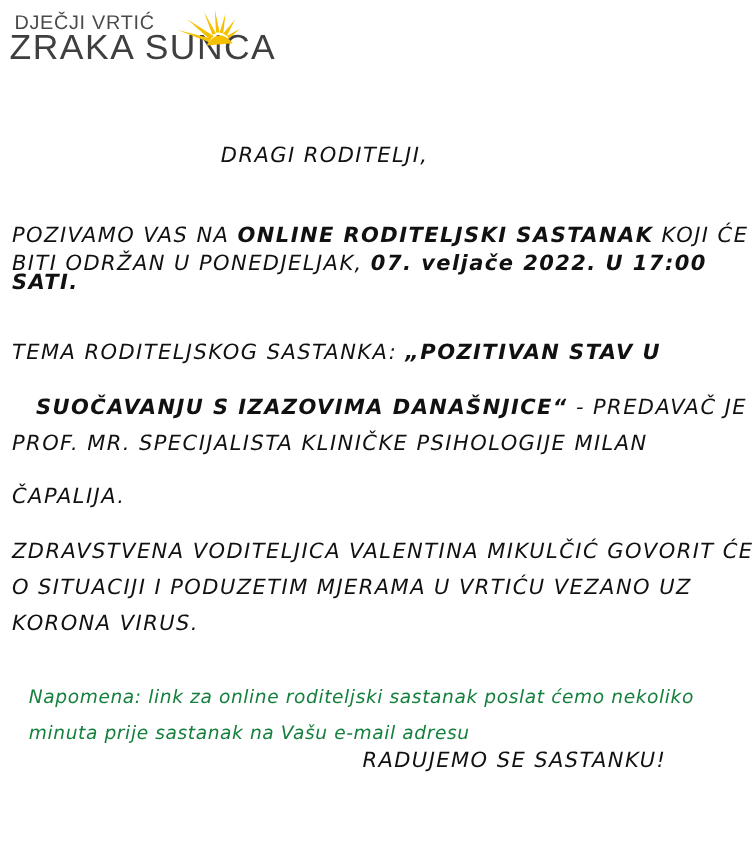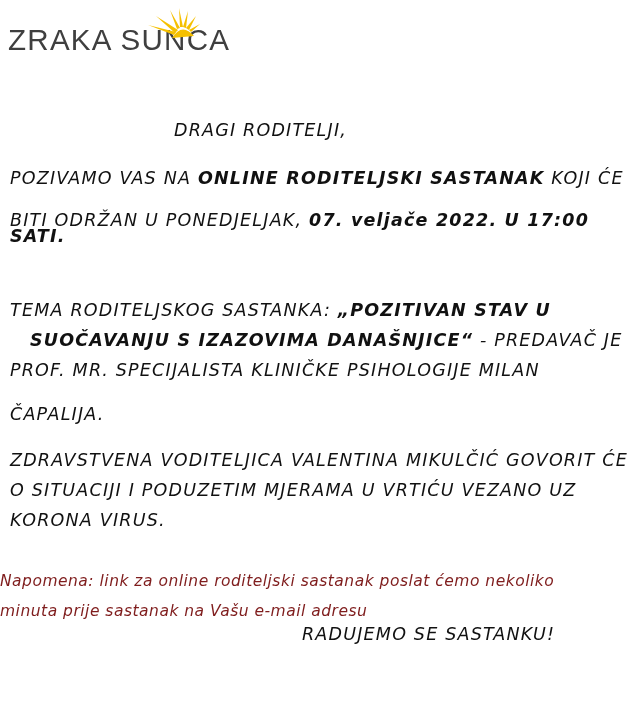--- a/index.html
+++ b/index.html
@@ -60,73 +60,74 @@
       white-space: nowrap;
       text-transform: uppercase;
       font-family: "DejaVu Sans", sans-serif;
       font-weight: normal;
       color: #111111;
     }
     .line b {
       font-weight: bold;
     }
     .greeting {
-      left: 174px;
+      left: 184px;
       top: 120px;
     }
     .note {
       position: absolute;
-      left: 0;
+      left: 24px;
       font-size: 15.5px;
       font-style: italic;
       letter-spacing: 0.5px;
       white-space: nowrap;
       font-family: "DejaVu Sans", sans-serif;
-      color: #7f1d1d;
+      color: #15803d;
     }
     .closing {
       left: 302px;
       top: 624px;
     }
     .date-lower {
       text-transform: none;
     }
   </style>
 </head>
 <body>
 
 <div class="logo">
+  <div class="logo-line1">DJEČJI VRTIĆ</div>
   <div class="logo-line2">ZRAKA SUNCA</div>
   <svg class="logo-sun" viewBox="0 0 52 34" xmlns="http://www.w3.org/2000/svg">
     <g fill="#f5c000">
       <polygon points="0,17 28,24 26,27"></polygon>
       <polygon points="8,8 30,22 27,25"></polygon>
       <polygon points="22,2 32,20 29,21"></polygon>
       <polygon points="31,0 35,19 32,19"></polygon>
       <polygon points="40,3 38,20 35,19"></polygon>
       <polygon points="48,8 41,22 38,20"></polygon>
       <polygon points="52,16 43,24 41,22"></polygon>
       <path d="M24,30 Q34,14 46,28 Z"></path>
     </g>
   </svg>
 </div>
 
 <div class="line greeting">DRAGI RODITELJI,</div>
 
-<div class="line" style="top:168px;">
+<div class="line" style="top:187px;">
   <span>POZIVAMO VAS NA </span><b>ONLINE RODITELJSKI SASTANAK</b><span> KOJI ĆE</span>
 </div>
 <div class="line" style="top:210px;">
   <span>BITI ODRŽAN U PONEDJELJAK, </span><b>07. </b><b class="date-lower">veljače</b><b> 2022. U 17:00</b>
 </div>
 <div class="line" style="top:226px;">
   <b>SATI.</b>
 </div>
 
-<div class="line" style="top:300px;text-align:center;">
+<div class="line" style="top:284px;text-align:center;">
   <span>TEMA RODITELJSKOG SASTANKA: </span><b>„POZITIVAN STAV U</b>
 </div>
 <div class="line" style="top:330px;margin-left:20px;">
   <b>SUOČAVANJU S IZAZOVIMA DANAŠNJICE“</b><span> - PREDAVAČ JE</span>
 </div>
 <div class="line" style="top:360px;">PROF. MR. SPECIJALISTA KLINIČKE PSIHOLOGIJE MILAN</div>
 <div class="line" style="top:404px;">ČAPALIJA.</div>
 
 <div class="line" style="top:450px;">ZDRAVSTVENA VODITELJICA VALENTINA MIKULČIĆ GOVORIT ĆE</div>
 <div class="line" style="top:480px;">O SITUACIJI I PODUZETIM MJERAMA U VRTIĆU VEZANO UZ</div>

